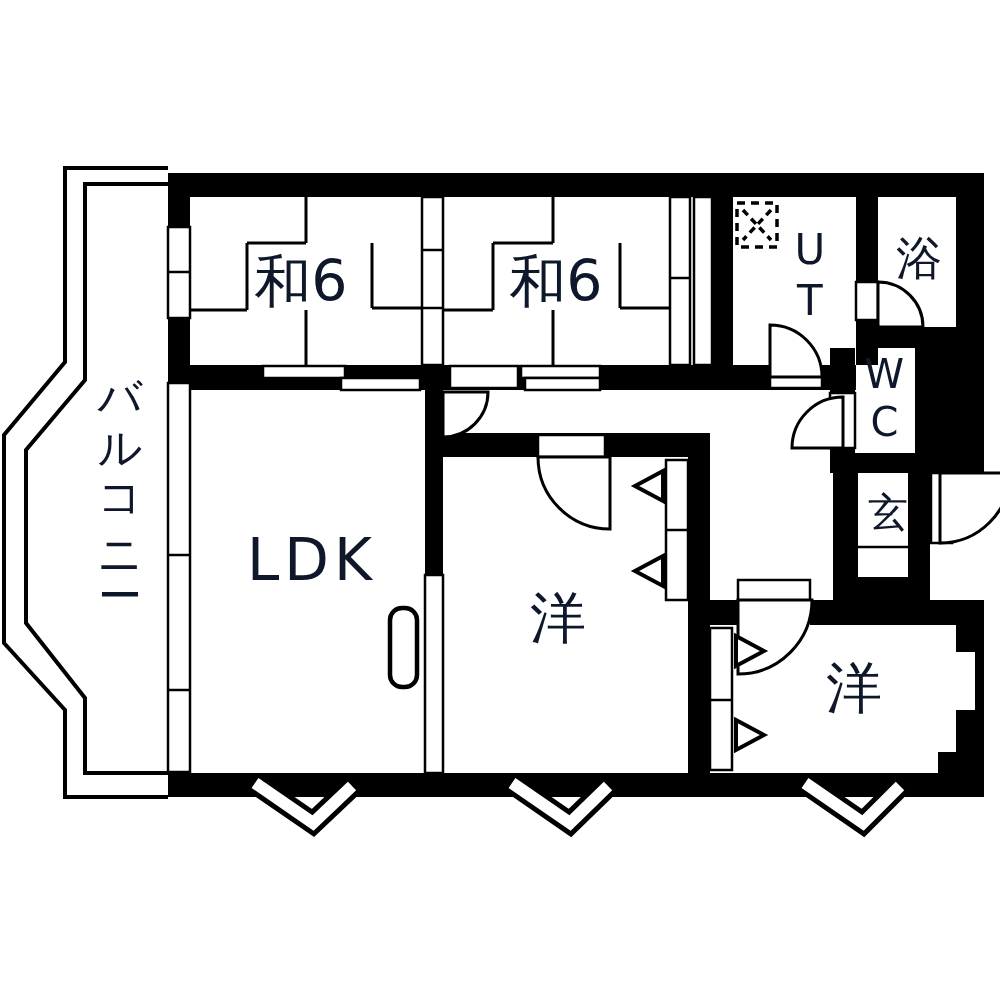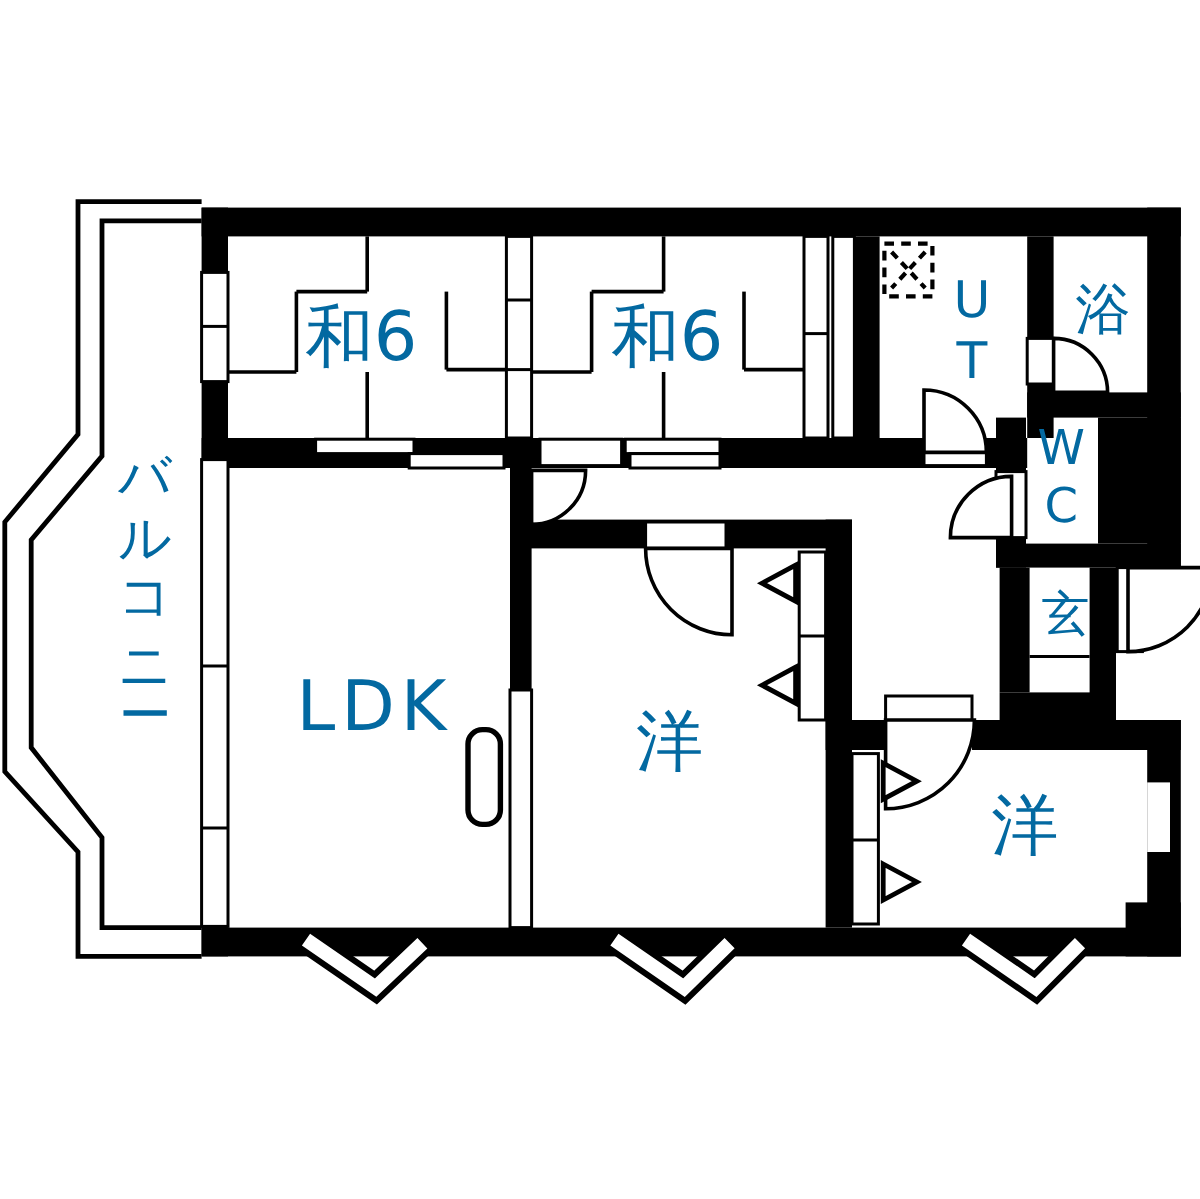--- a/index.html
+++ b/index.html
@@ -1,28 +1,28 @@
 <!DOCTYPE html>
 <html><head>
 <meta charset="utf-8">
 <style>
   html,body{margin:0;padding:0;background:#fff;}
   #stage{position:relative;width:1000px;height:999px;background:#ffffff;overflow:hidden;
          font-family:"DejaVu Sans","Liberation Sans",sans-serif;}
   #plan-svg{position:absolute;left:0;top:0;}
-  .room-label{position:absolute;transform:translate(-50%,-50%);color:#0369a1;
+  .room-label{position:absolute;transform:translate(-50%,-50%);color:#0f172a;
               white-space:nowrap;line-height:1.02;text-align:center;}
   .vert{writing-mode:vertical-rl;text-orientation:upright;}
   .lbl-washitsu1{left:301px;top:281px;font-size:57px;}
   .lbl-washitsu2{left:556px;top:281px;font-size:57px;}
   .lbl-ut{left:809px;top:276px;font-size:42px;letter-spacing:2px;}
   .lbl-bath{left:919px;top:258px;font-size:46px;}
   .lbl-wc{left:884px;top:399px;font-size:40px;letter-spacing:2px;}
   .lbl-genkan{left:888px;top:512px;font-size:40px;}
-  .lbl-ldk{left:312px;top:589px;font-size:58px;letter-spacing:5px;}
+  .lbl-ldk{left:312px;top:561px;font-size:58px;letter-spacing:5px;}
   .lbl-yo-c{left:558px;top:618px;font-size:56px;}
   .lbl-yo-r{left:854px;top:688px;font-size:56px;}
   .lbl-balcony{left:120px;top:463px;font-size:44px;letter-spacing:6px;}
 </style>
 </head>
 <body>
 
 <div id="stage">
   <svg id="plan-svg" width="1000" height="999" viewBox="0 0 1000 999">
 

